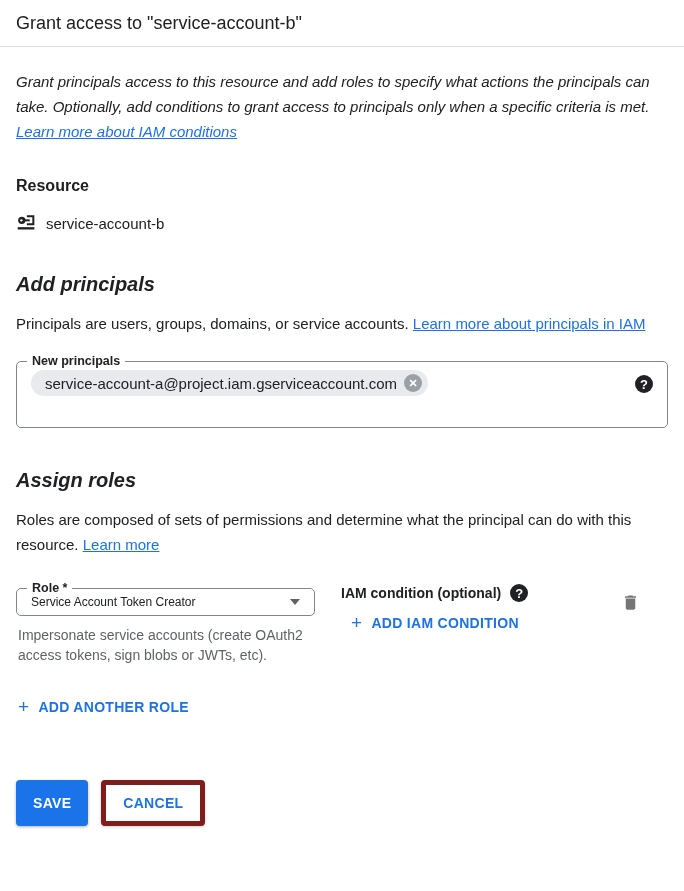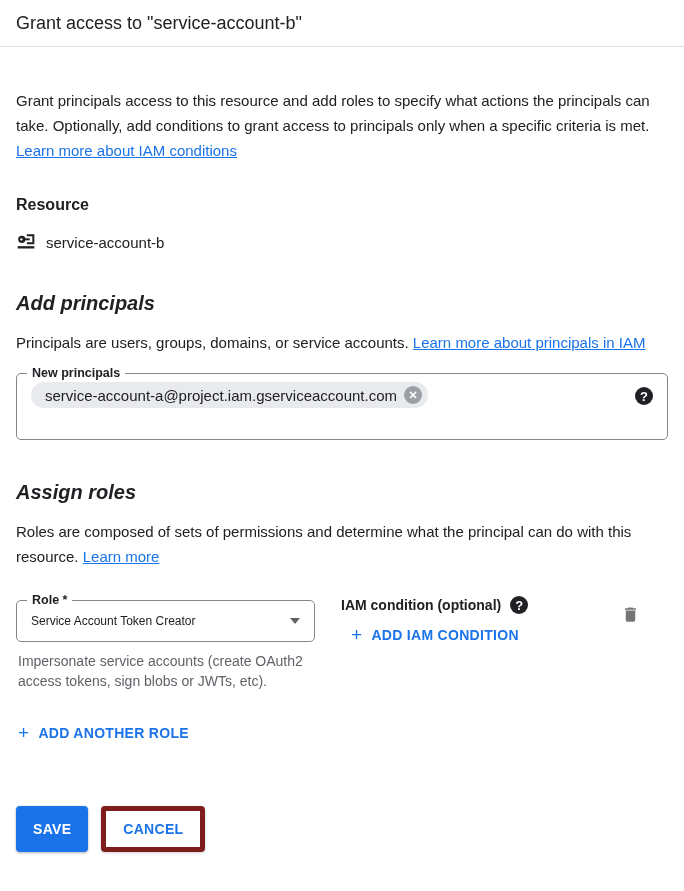--- a/index.html
+++ b/index.html
@@ -18,21 +18,21 @@
     padding: 13px 16px 12px 16px;
   }
   .title-divider { border: none; border-top: 1px solid #e0e0e0; }
   .content { padding: 0 16px; }
   .body-text {
     font-size: 15px;
     line-height: 25px;
     color: #202124;
     max-width: 655px;
   }
-  .intro { margin-top: 41px; }
+  .intro { margin-top: 22px; font-style: italic; }
   a.link { color: #1a73e8; text-decoration: underline; cursor: pointer; }
   .section-sm {
     font-size: 16px;
     font-weight: bold;
     margin-top: 33px;
   }
   .resource-row { display: flex; align-items: flex-end; gap: 10px; margin-top: 17px; }
   .resource-name { font-size: 15px; }
   .section-lg {
     font-size: 20px;
@@ -53,21 +53,21 @@
     left: 10px;
     background: #fff;
     padding: 0 5px;
     font-size: 12.5px;
     font-weight: bold;
     color: #202124;
     line-height: 16px;
     white-space: nowrap;
   }
   .principals-field {
-    margin-top: 18px;
+    margin-top: 25px;
     height: 67px;
     padding: 8px 14px;
     display: flex;
     align-items: flex-start;
     cursor: text;
   }
   .chip {
     display: inline-flex;
     align-items: center;
     gap: 7px;
@@ -101,21 +101,21 @@
     display: inline-flex;
     align-items: center;
     justify-content: center;
     cursor: pointer;
     flex: none;
   }
   .principals-help { margin-left: auto; margin-top: 5px; }
   .roles-row { display: flex; margin-top: 31px; padding-right: 28px; }
   .role-col { width: 299px; flex: none; }
   .role-select {
-    height: 42px;
+    height: 28px;
     display: flex;
     align-items: center;
     justify-content: space-between;
     padding: 0 14px 0 14px;
     cursor: pointer;
   }
   .role-value { font-size: 12px; }
   .dropdown-arrow {
     width: 0; height: 0;
     border-left: 5px solid transparent;

